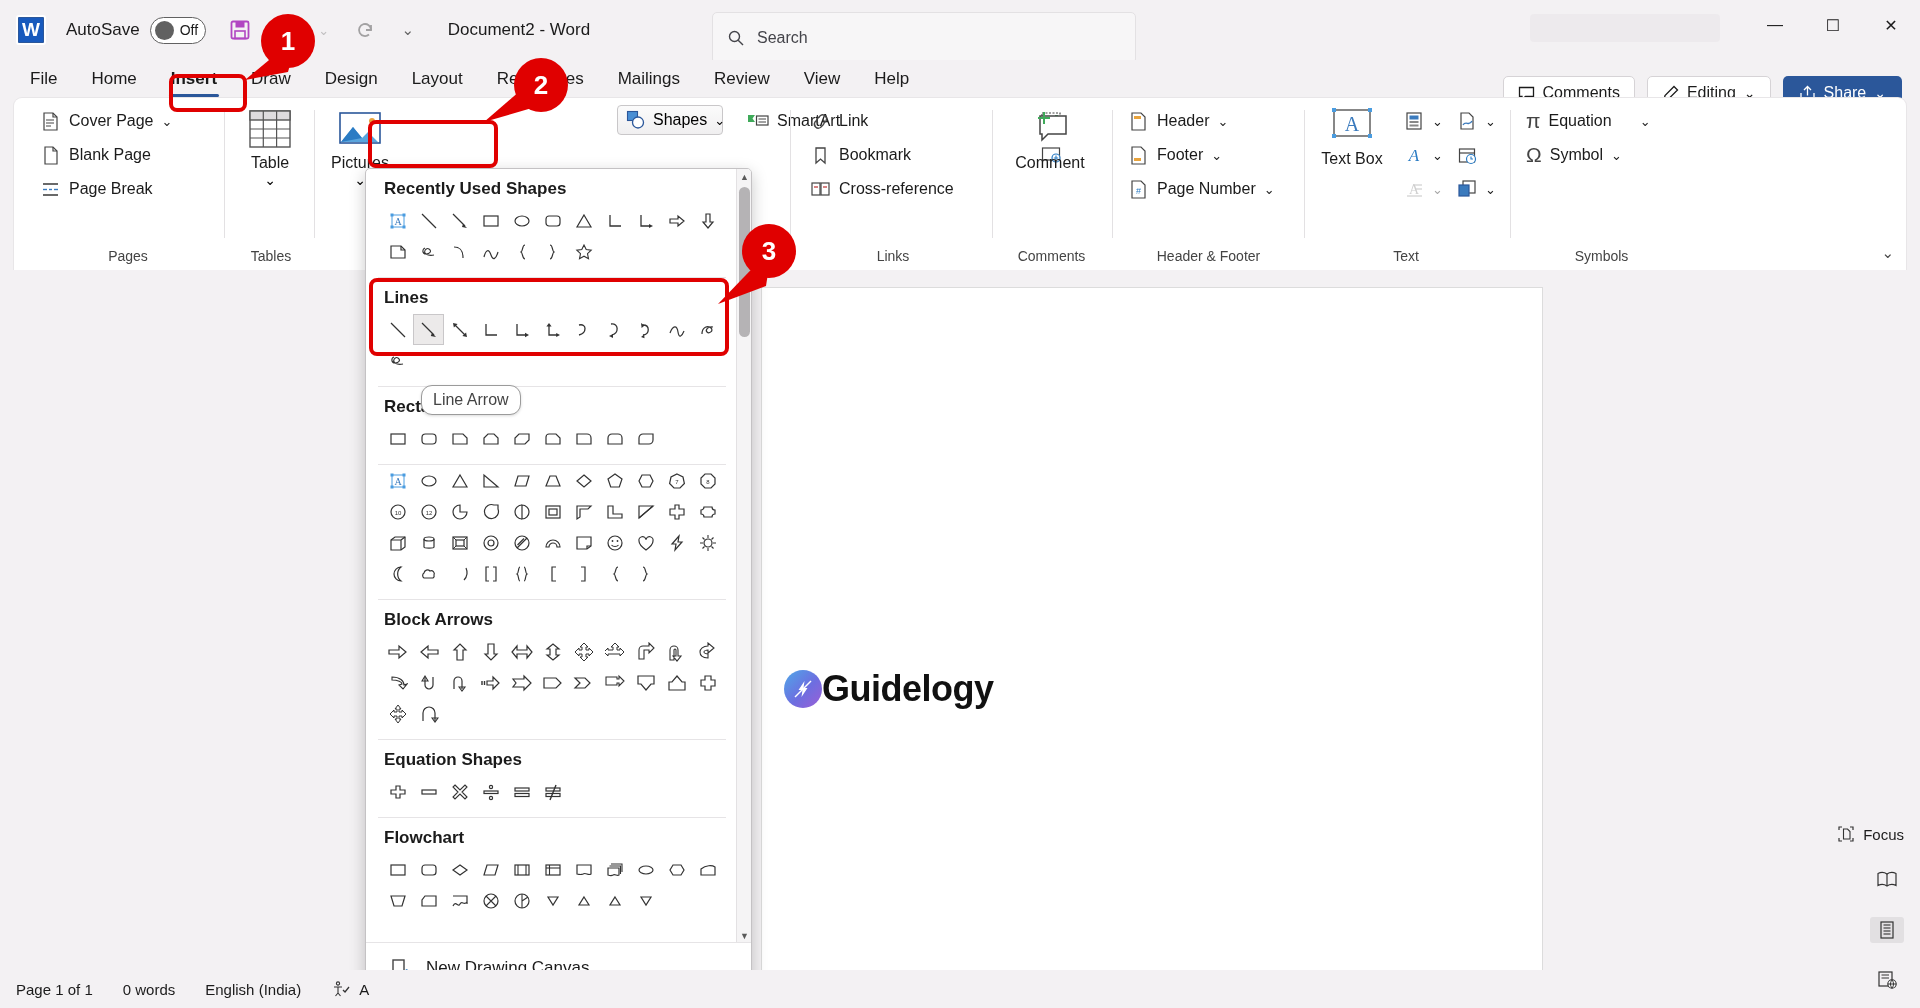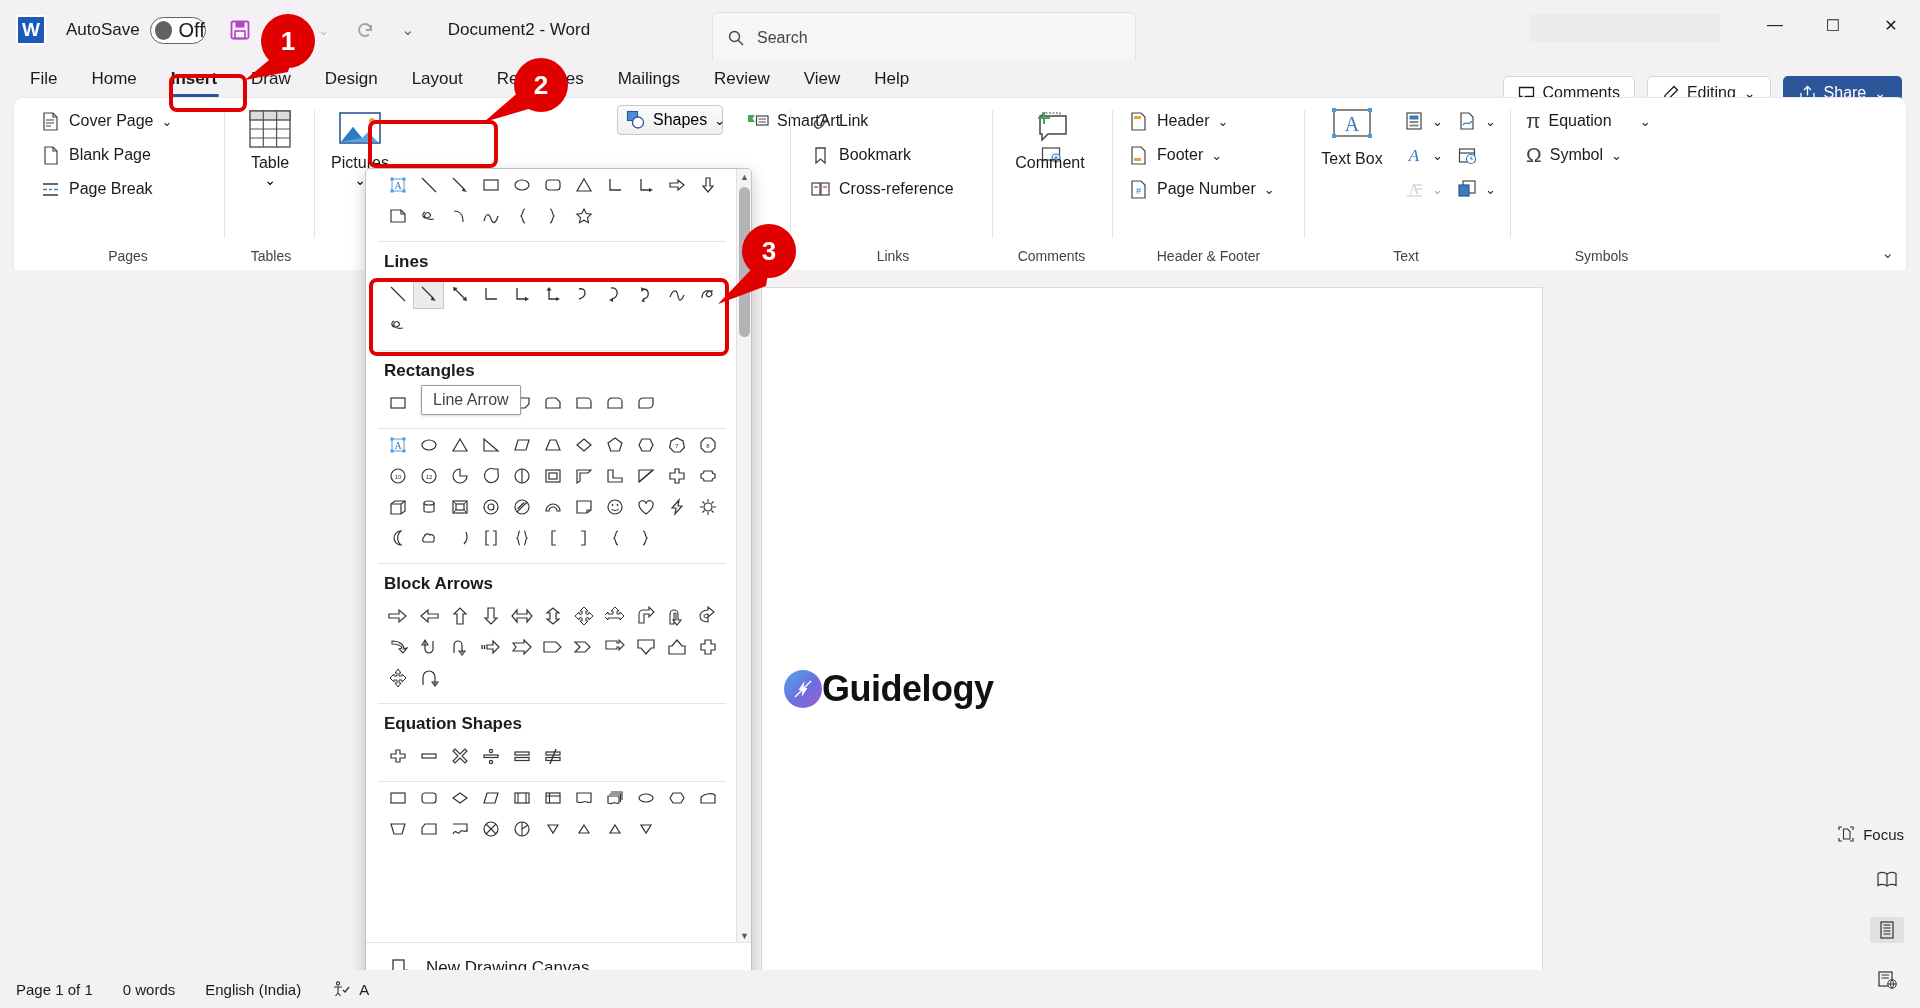--- a/index.html
+++ b/index.html
@@ -24,21 +24,21 @@
   }
   .autosave-label { margin-left: 20px; font-size: 17px; color: #1b1b1b; }
   .toggle {
     margin-left: 10px; width: 56px; height: 27px; border-radius: 14px;
     border: 1px solid #616161; background: #fff; display: flex;
     align-items: center; position: relative;
   }
   .toggle .knob {
     width: 19px; height: 19px; border-radius: 50%; background: #616161; margin-left: 4px;
   }
-  .toggle .txt { font-size: 20px; color: #1b1b1b; margin-left: 6px; }
+  .toggle .txt { font-size: 14px; color: #1b1b1b; margin-left: 6px; }
   .qat { display: flex; align-items: center; gap: 18px; margin-left: 22px; }
   .qat-btn { width: 24px; height: 24px; display: flex; align-items: center; justify-content: center;
              color: #616161; font-size: 19px; }
   .save-ico { color: #b146c2; font-size: 22px; }
   .doctitle { margin-left: 28px; font-size: 17px; color: #1b1b1b; }
 
   .searchbox {
     position: absolute; left: 712px; top: 12px; width: 424px; height: 52px;
     background: #f7f6f7; border: 1px solid #e3e1e3; border-radius: 5px;
     display: flex; align-items: center; padding-left: 14px; gap: 12px;
@@ -141,21 +141,21 @@
 
   .canvas-row {
     position: absolute; left: 0; bottom: 0; width: 385px; height: 50px;
     display: flex; align-items: center; gap: 14px; padding-left: 24px;
     border-top: 1px solid #e6e4e6; background: #fff; font-size: 17px; color: #1b1b1b;
   }
   .canvas-row .u { text-decoration: underline; }
 
   .tooltip {
     position: absolute; left: 421px; top: 385px; background: #fff;
-    border: 1px solid #9b9b9b; border-radius: 1px; padding: 5px 11px;
+    border: 1px solid #9b9b9b; border-radius: 11px; padding: 5px 11px;
     font-size: 16px; color: #444; box-shadow: 0 1px 3px rgba(0,0,0,.15); z-index: 40;
   }
 
   
   .ann-box { position: absolute; border: 4px solid #e00000; border-radius: 8px; z-index: 30; }
   .bubble {
     position: absolute; width: 54px; height: 54px; border-radius: 50%;
     background: #e00000; color: #fff; font-size: 26px; font-weight: 700;
     display: flex; align-items: center; justify-content: center; z-index: 32;
   }
@@ -579,20 +579,21 @@
         </div>
         <div class="logo-text">Guidelogy</div>
       </div>
     </div>
   </div>
 
   <div class="gallery">
     <div class="gal-scrollport">
       <div class="gal-inner" id="gal-inner" style="top: 0px;">
 
+        <div class="sec-title">Recently Used Shapes</div>
         <div class="sec-grid">
           <div class="scell">
               <svg width="20" height="20" viewBox="0 0 20 20">
                 <rect x="4" y="4" width="12" height="12" fill="none" stroke="#4a9ce0" stroke-width="1"></rect>
                 <text x="10" y="14" font-size="10" fill="#3a7abd" text-anchor="middle" font-family="serif">A</text>
                 <rect x="2.5" y="2.5" width="3" height="3" fill="#4a9ce0"></rect>
                 <rect x="14.5" y="2.5" width="3" height="3" fill="#4a9ce0"></rect>
                 <rect x="2.5" y="14.5" width="3" height="3" fill="#4a9ce0"></rect>
                 <rect x="14.5" y="14.5" width="3" height="3" fill="#4a9ce0"></rect>
               </svg>
@@ -1218,20 +1219,21 @@
           <div class="scell">
               <svg width="20" height="20" viewBox="0 0 20 20">
                 <rect x="3" y="6" width="14" height="3" fill="none" stroke="#333" stroke-width="1.2"></rect>
                 <rect x="3" y="11.5" width="14" height="3" fill="none" stroke="#333" stroke-width="1.2"></rect>
                 <path d="M13 3l-6 15" stroke="#333" stroke-width="1.4"></path>
               </svg>
             </div>
         </div>
         <div class="secdiv"></div>
 
+        <div class="sec-title">Flowchart</div>
         <div class="sec-grid">
           <div class="scell">
               <svg width="20" height="20" viewBox="0 0 20 20">
                 <rect x="3" y="5" width="14" height="10" fill="none" stroke="#333" stroke-width="1.2"></rect>
               </svg>
             </div>
           <div class="scell">
               <svg width="20" height="20" viewBox="0 0 20 20">
                 <rect x="3" y="5" width="14" height="10" rx="3" fill="none" stroke="#333" stroke-width="1.2"></rect>
               </svg>

